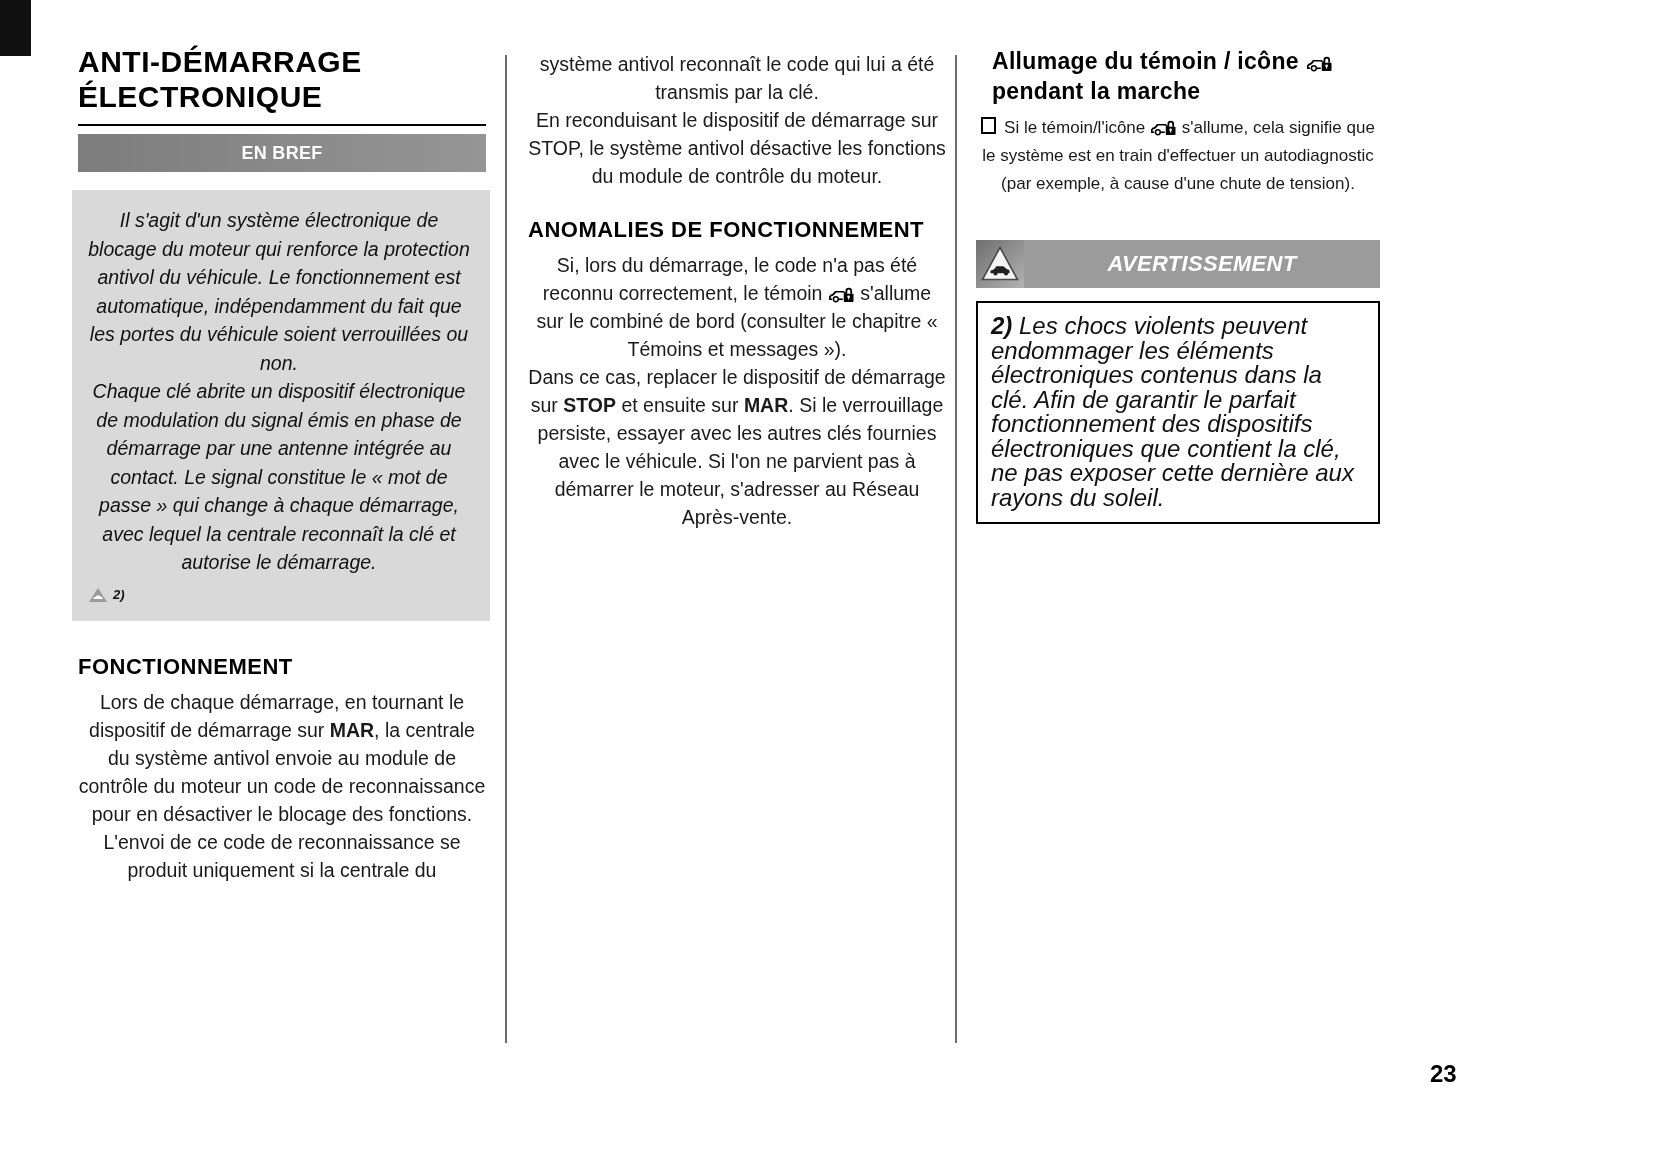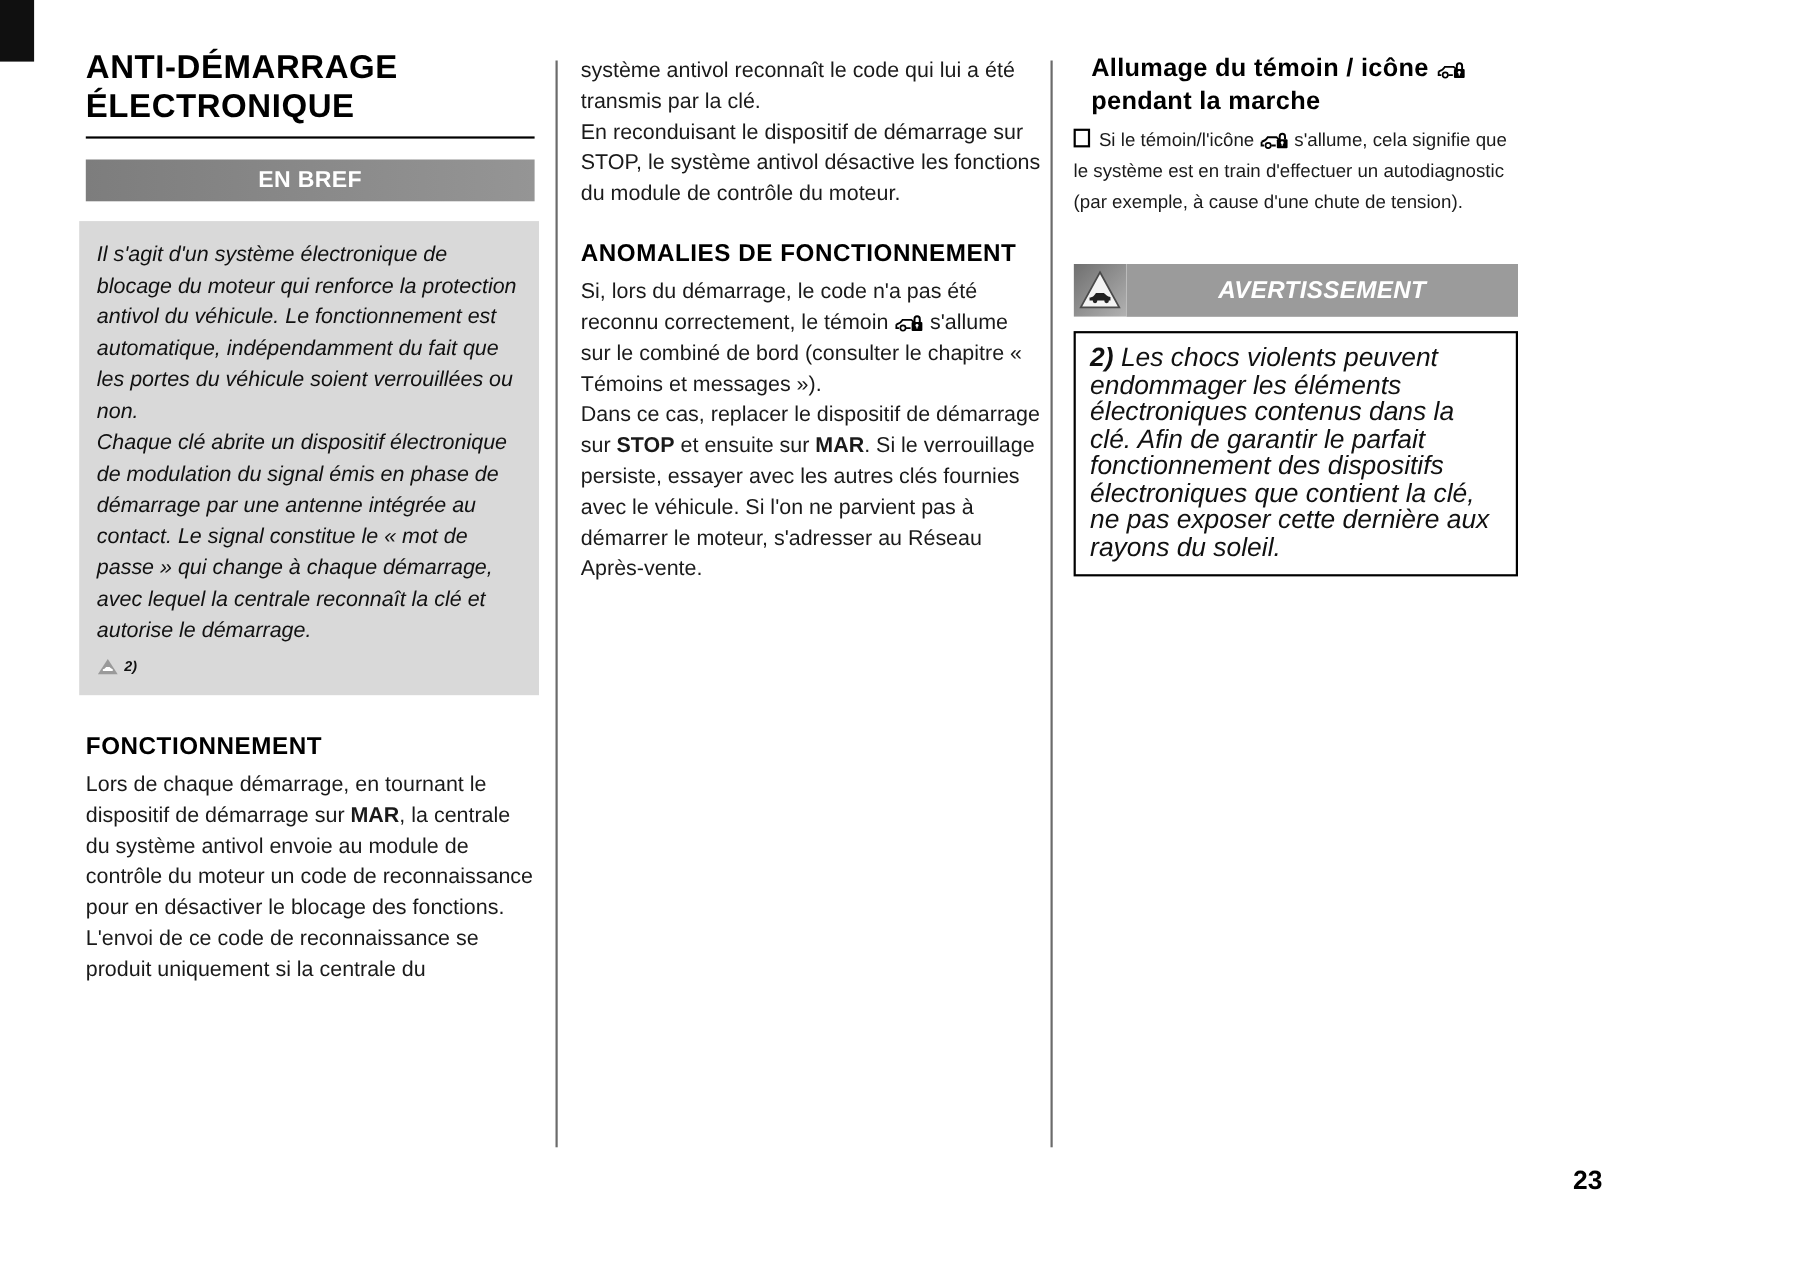--- a/index.html
+++ b/index.html
@@ -9,30 +9,30 @@
   }
   .corner-tab { position:absolute; left:0; top:0; width:31px; height:56px; background:#101010; }
   .vsep { position:absolute; top:55px; height:988px; width:2px; background:#6b6b6b; }
   .vsep1 { left:505px; } .vsep2 { left:955px; }
 
   .col { position:absolute; }
   .col1 { left:78px; top:40px; width:408px; }
   .col2 { left:528px; top:50px; width:418px; }
   .col3 { left:976px; top:46px; width:404px; }
 
-  p { margin:0; }
+  p { margin:0;text-align:center; }
   .body { font-size:19.5px; line-height:28px; }
 
   
   .title { margin:0 0 0 0; padding:4px 0 10px 0; border-bottom:2.5px solid #000; }
   .title .tl { display:block; font-size:30px; line-height:35px; font-weight:900; letter-spacing:.5px; color:#000; }
   .enbref {
-    margin-top:19px; height:38px; line-height:38px; text-align:center;
+    margin-top:8px; height:38px; line-height:38px; text-align:center;
     background:linear-gradient(90deg,#7d7d7d,#959595); color:#fff;
-    font-weight:bold; font-size:21px; letter-spacing:.3px;
+    font-weight:bold; font-size:18px; letter-spacing:.3px;
   }
   .intro {
     margin-top:18px; margin-left:-6px; width:calc(100% + 10px); box-sizing:border-box;
     background:#d9d9d9; padding:16px 20px 12px 16px;
     font-style:italic; font-size:19.5px; line-height:28.5px; color:#111;
   }
   .noteref { margin-top:4px; font-size:13px; font-weight:bold; display:flex; align-items:center; gap:5px; }
   .mini-warn { width:20px; height:16px; }
 
   h3.sec {

